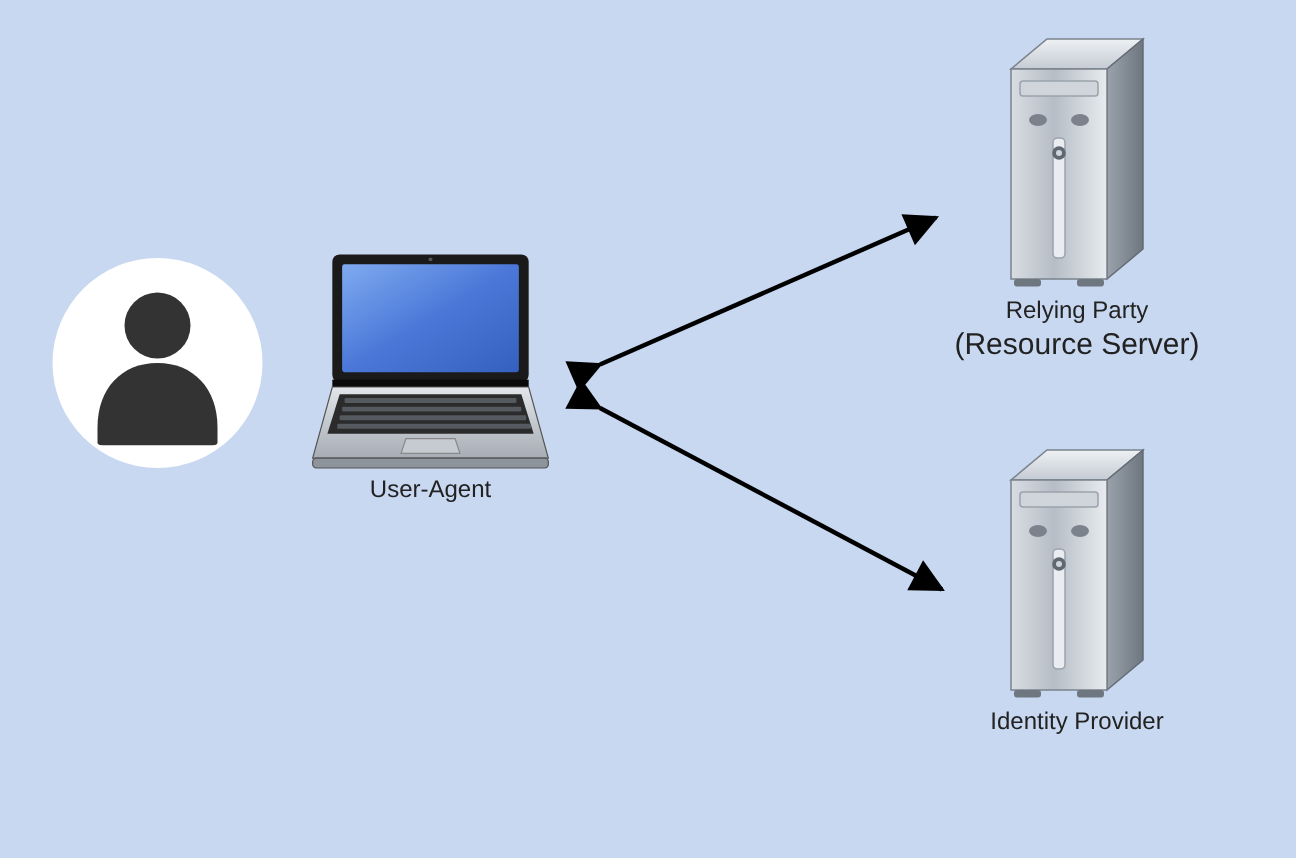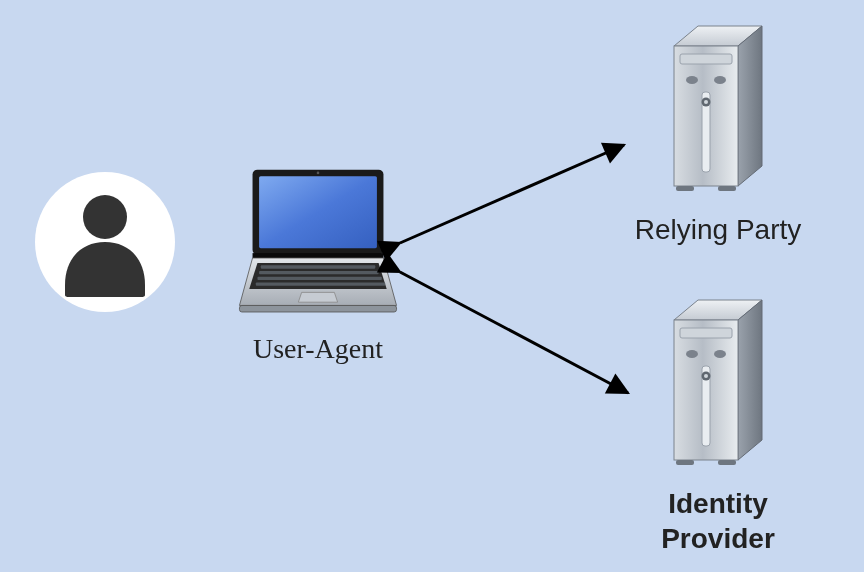--- a/index.html
+++ b/index.html
@@ -5,35 +5,35 @@
   html,body{margin:0;padding:0;}
   body{
     width:864px;height:572px;
     background:#c8d8f0;
     font-family:Arial,Helvetica,sans-serif;
     color:#222;
     position:relative;
     overflow:hidden;
   }
   .node{position:absolute;text-align:center;}
-  .label{font-size:28px;line-height:1.25;margin-top:16px;}
+  .label{font-size:16px;line-height:1.25;margin-top:2px;}
   .sublabel{font-size:20px;line-height:1.25;}
   
   .avatar-wrap{position:absolute;left:30px;top:172px;width:150px;}
   .avatar{
     width:140px;height:140px;border-radius:50%;
     background:#ffffff;
     margin:0 auto;display:flex;align-items:center;justify-content:center;
   }
   
-  .laptop-wrap{position:absolute;left:223px;top:165px;width:190px;font-family:Liberation Serif, serif;}
+  .laptop-wrap{position:absolute;left:192px;top:165px;width:190px;}
   
   .server-wrap{position:absolute;width:200px;}
   .server-top{left:618px;top:18px;}
-  .server-bottom{left:618px;top:292px;font-weight:bold;}
+  .server-bottom{left:618px;top:292px;}
   svg{display:block;margin:0 auto;}
   
   .arrows{position:absolute;left:0;top:0;width:864px;height:572px;pointer-events:none;}
 </style>
 </head>
 <body>
 
 <div class="avatar-wrap node">
   <div class="avatar">
     <svg width="100" height="110" viewBox="0 0 100 110">
@@ -119,20 +119,21 @@
       <rect x="56" y="168" width="18" height="5" rx="2" fill="#6e7680"></rect>
     </g>
   </defs>
 </svg>
 
 <div class="server-wrap server-top node">
   <svg width="120" height="178" viewBox="0 0 112 178">
     <use href="#serverShape"></use>
   </svg>
   <div class="label">Relying Party</div>
+  <div class="sublabel">(Resource Server)</div>
 </div>
 
 <div class="server-wrap server-bottom node">
   <svg width="120" height="178" viewBox="0 0 112 178">
     <use href="#serverShape"></use>
   </svg>
   <div class="label">Identity Provider</div>
 </div>
 
 <svg class="arrows">

